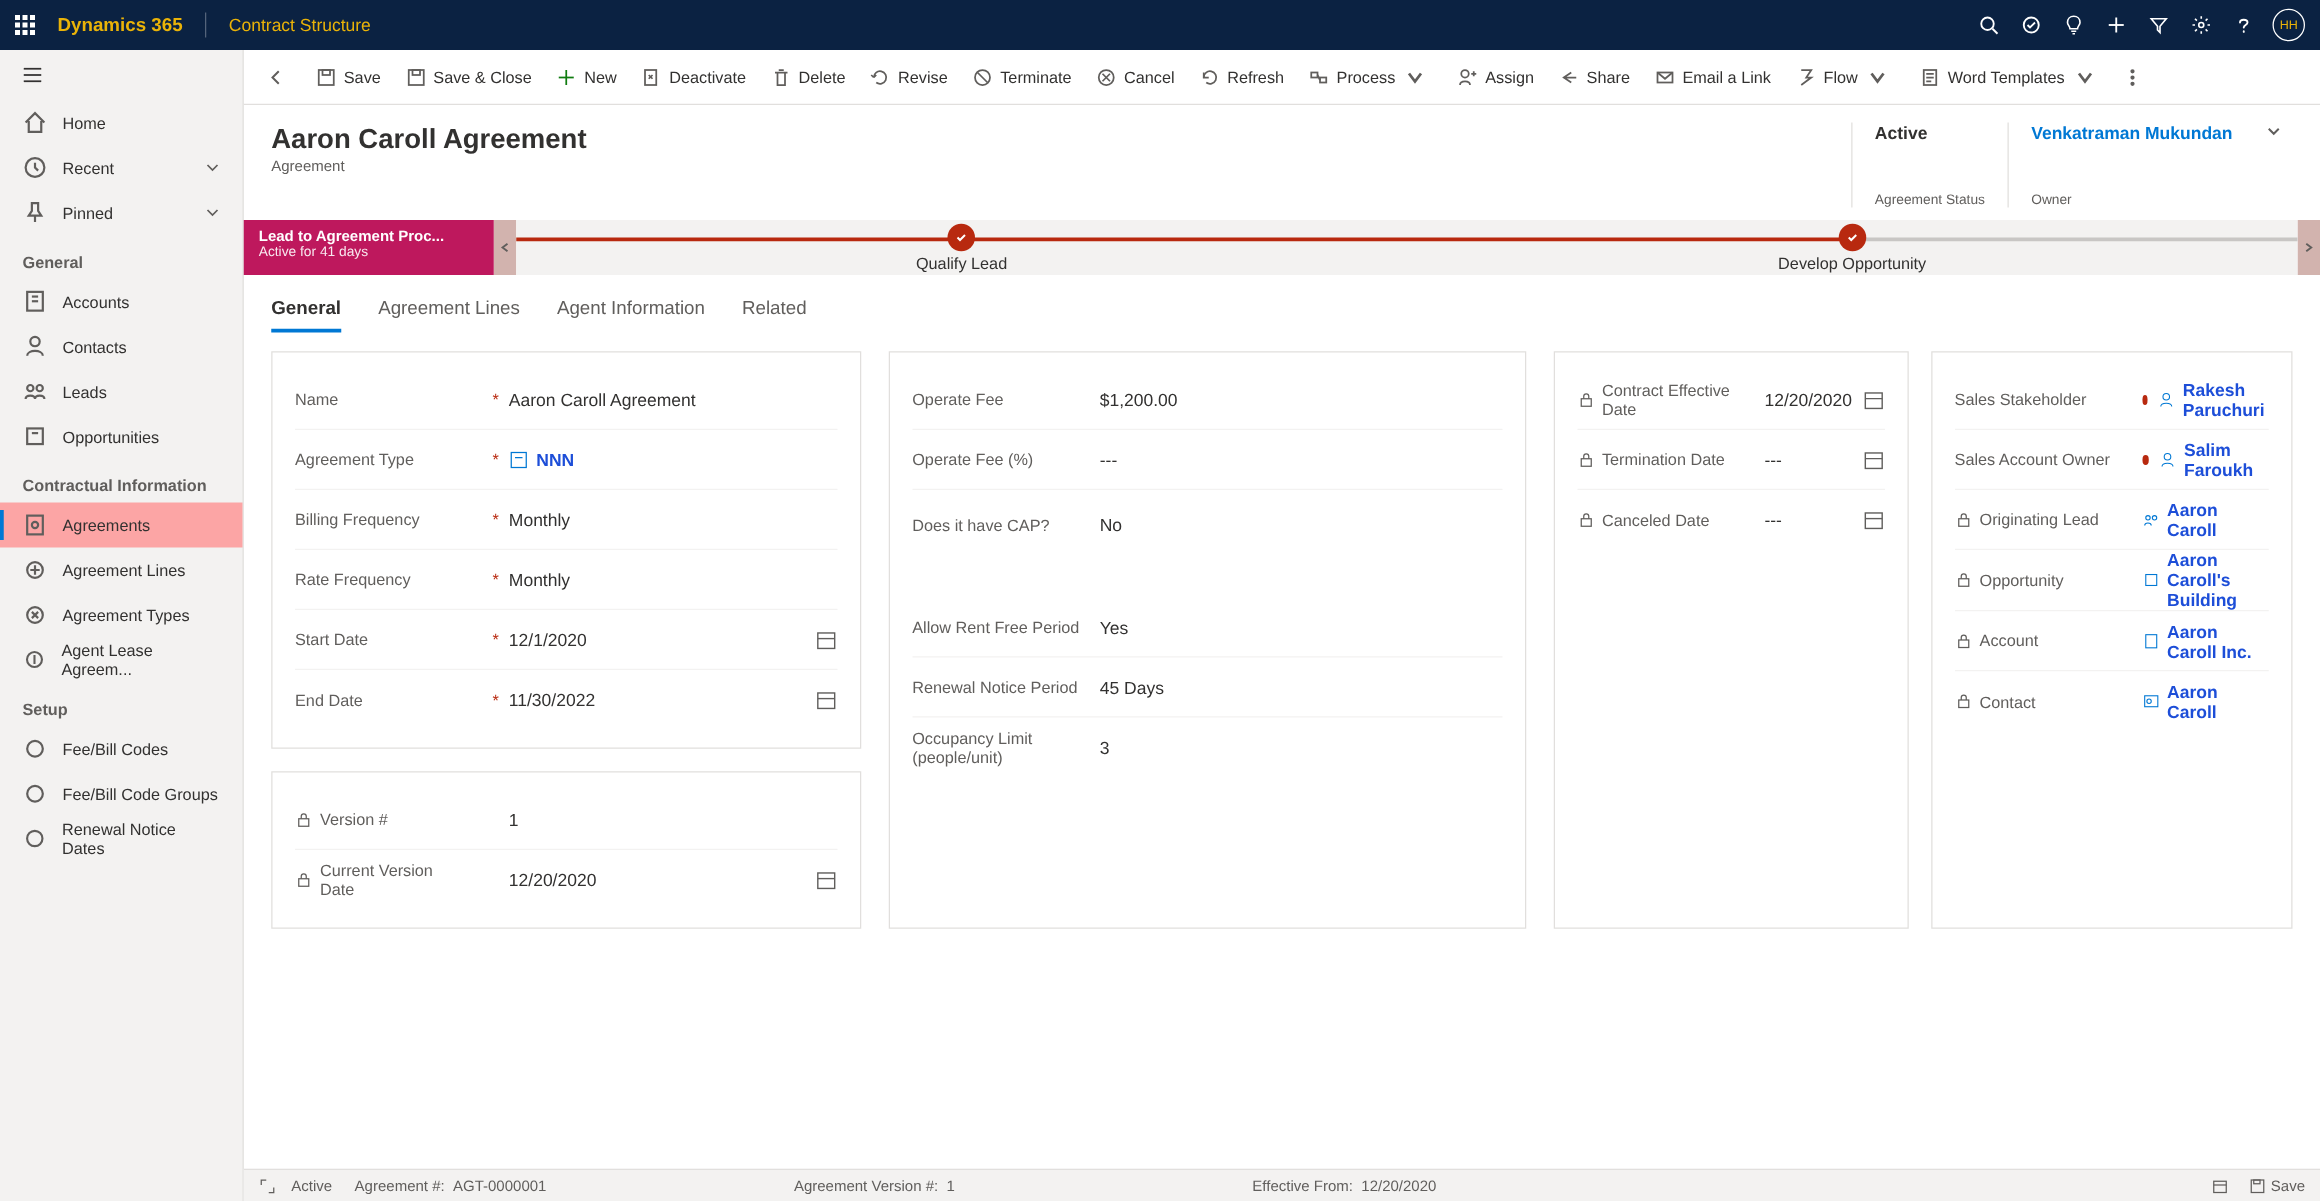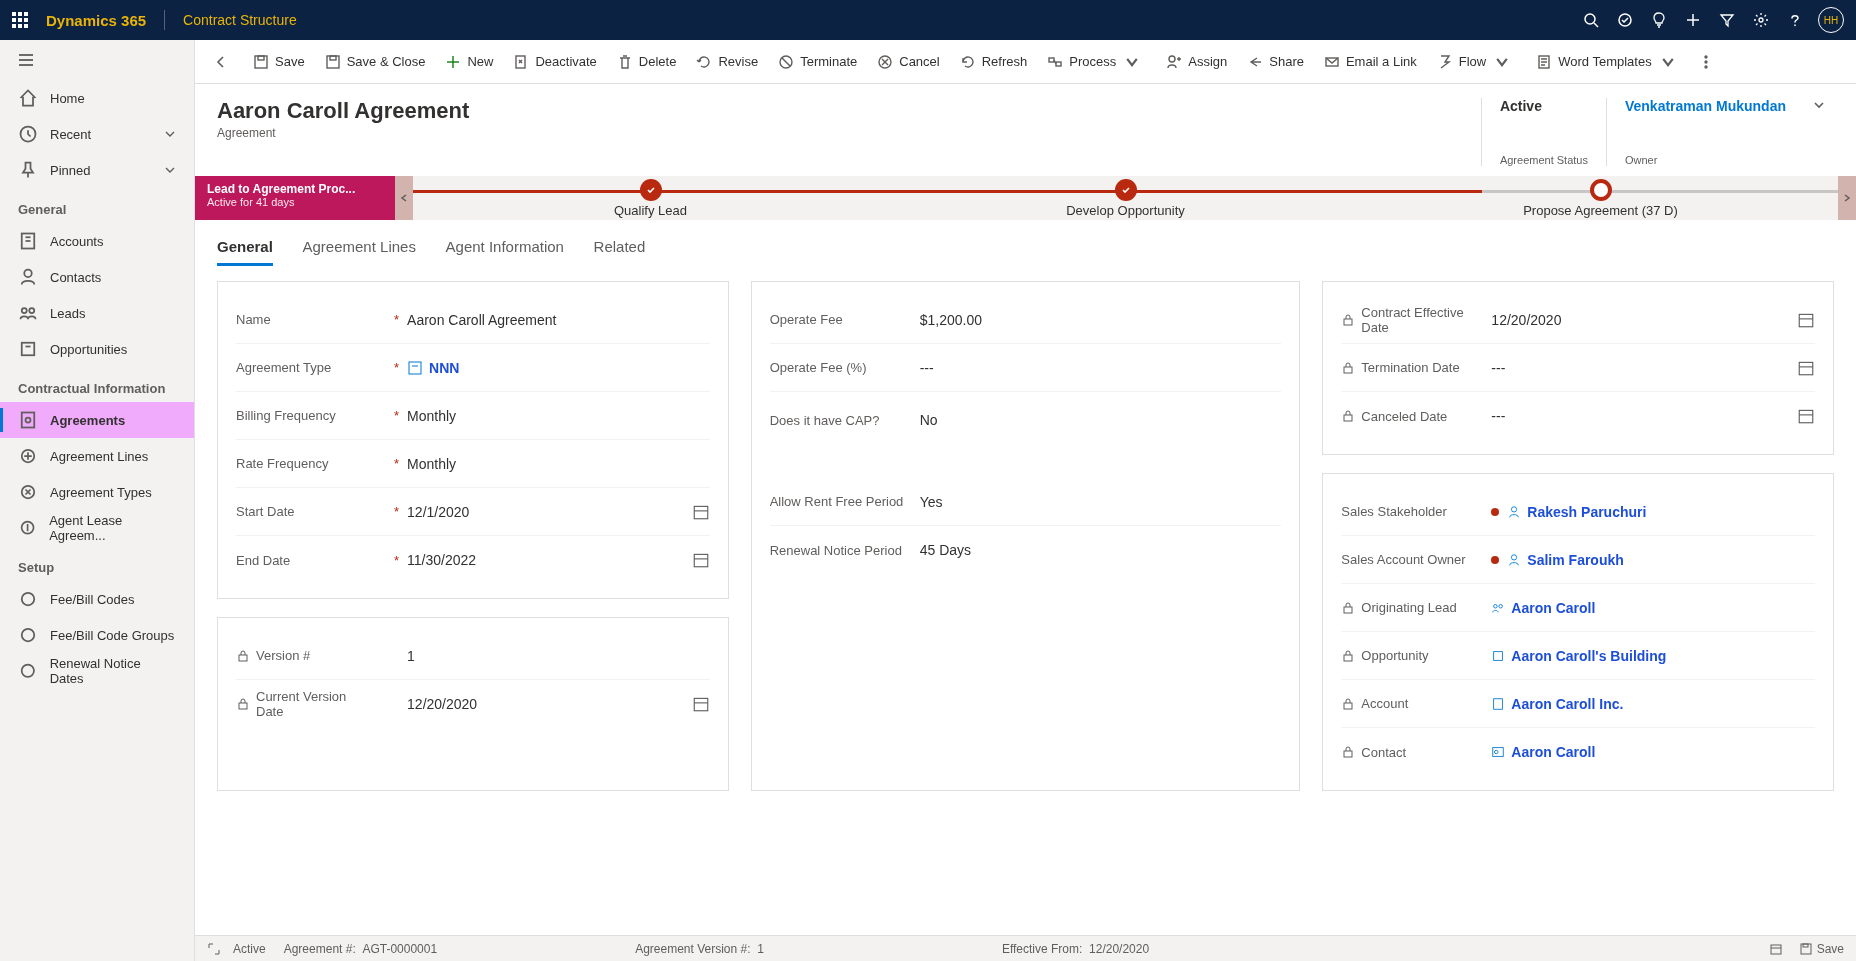--- a/index.html
+++ b/index.html
@@ -19,21 +19,21 @@
 
 
 .left-nav { position: absolute; top: 40px; left: 0; width: 195px; bottom: 0; background: #f3f2f1; border-right: 1px solid #e1dfdd; }
 .left-nav .hamburger { height: 40px; display: flex; align-items: center; padding: 0 18px; }
 .left-nav .hamburger svg { width: 16px; height: 16px; }
 .nav-item { height: 36px; display: flex; align-items: center; padding: 0 18px; cursor: pointer; color: #323130; position: relative; }
 .nav-item .icon-slot { width: 20px; height: 20px; display: flex; align-items: center; justify-content: center; margin-right: 12px; }
 .nav-item .icon-slot svg { fill: none; stroke: #605e5c; stroke-width: 1.4; }
 .nav-item .chev { margin-left: auto; }
 .nav-group { padding: 14px 18px 6px; font-weight: 600; color: #605e5c; font-size: 13px; }
-.nav-item.active { background: #f0abfc; font-weight: bold; }
+.nav-item.active { background: #fca5a5; }
 .nav-item.active::before { content: ""; position: absolute; left: 0; top: 6px; bottom: 6px; width: 3px; background: #0078d4; }
 
 
 .main { position: absolute; top: 40px; left: 195px; right: 0; bottom: 0; display: flex; flex-direction: column; }
 .command-bar { height: 44px; border-bottom: 1px solid #e1dfdd; display: flex; align-items: center; padding: 0 10px; }
 .cmd-btn { height: 34px; display: flex; align-items: center; padding: 0 10px; cursor: pointer; color: #323130; font-size: 13px; }
 .cmd-btn svg { width: 16px; height: 16px; margin-right: 6px; fill: none; stroke: #605e5c; stroke-width: 1.4; }
 .cmd-btn.plus svg { stroke: #107c10; }
 .cmd-btn.del svg { stroke: #605e5c; }
 .back-btn { width: 32px; height: 32px; display:flex; align-items:center; justify-content:center; cursor:pointer; margin-right:6px;}
@@ -478,24 +478,20 @@
           <div class="bpf-label">Qualify Lead</div>
         </div>
       <div class="bpf-stage">
           <div class="bpf-dot done">
             <svg width="10" height="10" viewBox="0 0 10 10">
               <path d="M2 5 L4 7 L8 3" fill="none" stroke="#fff" stroke-width="1.6"></path>
             </svg>
           </div>
           <div class="bpf-label">Develop Opportunity</div>
         </div>
-      <div class="bpf-stage">
-          <div class="bpf-dot current"></div>
-          <div class="bpf-label">Propose Agreement  (37 D)</div>
-        </div>
     </div>
     <div class="bpf-next">
         <svg width="10" height="10" viewBox="0 0 10 10">
           <path d="M3 2 L7 5 L3 8" fill="none" stroke="#605e5c" stroke-width="1.5"></path>
         </svg>
       </div>
   </div>
 
   <div class="tabs">
     <span class="tab active">General</span>
@@ -621,23 +617,29 @@
               <span>Allow Rent Free Period</span>
             </div>
             <div class="fval">Yes</div>
           </div>
         <div class="form-row">
             <div class="flabel">
               <span>Renewal Notice Period</span>
             </div>
             <div class="fval">45 Days</div>
           </div>
-      </div>
-
-      <div style="flex:1; display:flex; flex-direction:column; gap:18px;">
+        <div class="form-row">
+            <div class="flabel">
+              <span>Occupancy Limit (people/unit)</span>
+            </div>
+            <div class="fval">3</div>
+          </div>
+      </div>
+
+      <div style="flex:1; display:flex; flex-direction:row; gap:18px;">
         <div class="card">
           <div class="form-row">
               <div class="flabel">
                 <svg class="lock" viewBox="0 0 14 14">
                   <rect x="3" y="6" width="8" height="6" fill="none" stroke="#605e5c"></rect>
                   <path d="M5 6 L5 4 A2 2 0 0 1 9 4 L9 6" fill="none" stroke="#605e5c"></path>
                 </svg>
                 <span>Contract Effective Date</span>
               </div>
               <div class="fval">12/20/2020</div>

